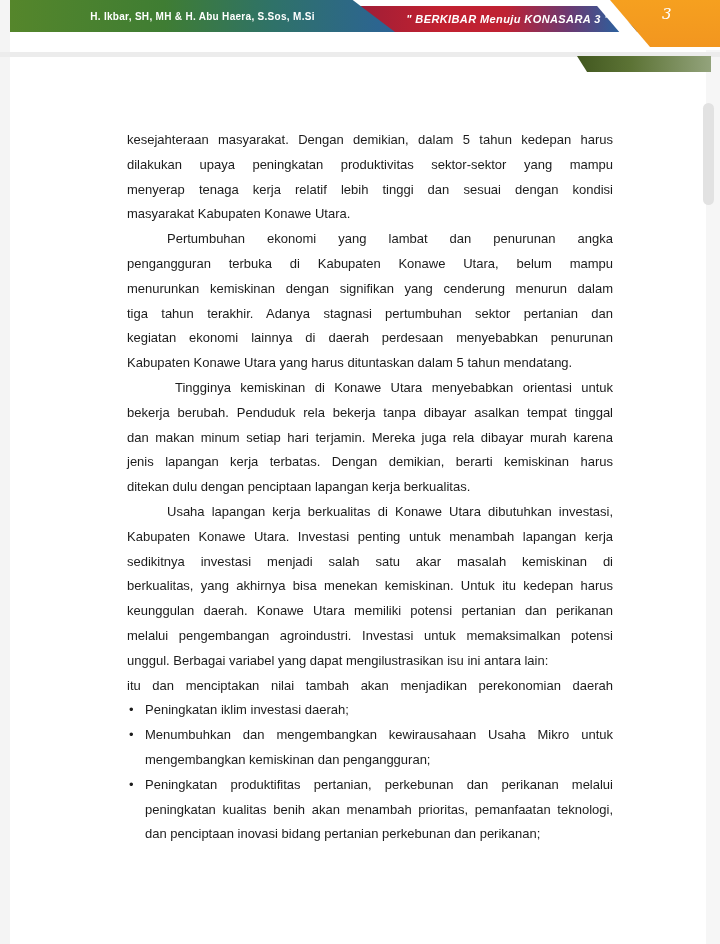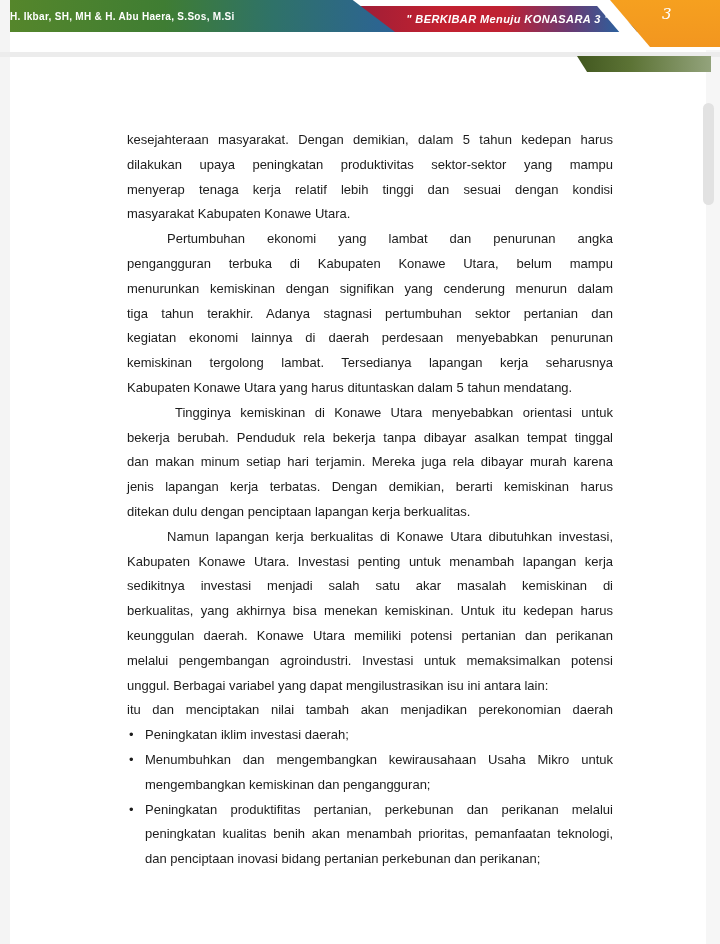--- a/index.html
+++ b/index.html
@@ -21,21 +21,21 @@
     display:flex;align-items:center;justify-content:center;
   }
   .band-red .slogan{
     color:#ffffff;font-size:11px;font-weight:bold;font-style:italic;
     letter-spacing:.4px;padding-left:56px;white-space:nowrap;
   }
   .band-green{
     position:absolute;left:10px;top:0;width:385px;height:32px;
     clip-path:polygon(0 0, 89% 0, 100% 100%, 0 100%);
     background:linear-gradient(90deg,#55862b 0%,#3f7d33 40%,#2f7268 68%,#2c6396 100%);
-    display:flex;align-items:center;
+    display:flex;align-items:center;justify-content:center;
     filter:drop-shadow(0 3px 2px rgba(0,0,0,0.20));
   }
   .band-green .names{
     color:#ffffff;font-size:10px;font-weight:bold;letter-spacing:.3px;white-space:nowrap;
   }
   .gap-white{
     position:absolute;left:592px;top:0;width:58px;height:47px;
     clip-path:polygon(0 0, 31% 0, 100% 100%, 69% 100%);
     background:#ffffff;
   }
@@ -90,32 +90,31 @@
       <div class="line">dilakukan upaya peningkatan produktivitas sektor-sektor yang mampu</div>
       <div class="line">menyerap tenaga kerja relatif lebih tinggi dan sesuai dengan kondisi</div>
       <div class="line last">masyarakat Kabupaten Konawe Utara.</div>
     </div>
     <div>
       <div class="line" style="text-indent: 40px;">Pertumbuhan ekonomi yang lambat dan penurunan angka</div>
       <div class="line">pengangguran terbuka di Kabupaten Konawe Utara, belum mampu</div>
       <div class="line">menurunkan kemiskinan dengan signifikan yang cenderung menurun dalam</div>
       <div class="line">tiga tahun terakhir. Adanya stagnasi pertumbuhan sektor pertanian dan</div>
       <div class="line">kegiatan ekonomi lainnya di daerah perdesaan menyebabkan penurunan</div>
-      <div class="line">kemiskinan tergolong lambat. Tersedianya lapangan kerja seharusnya</div>
       <div class="line last">Kabupaten Konawe Utara yang harus dituntaskan dalam 5 tahun mendatang.</div>
     </div>
     <div>
       <div class="line" style="text-indent: 48px;">Tingginya kemiskinan di Konawe Utara menyebabkan orientasi untuk</div>
       <div class="line">bekerja berubah. Penduduk rela bekerja tanpa dibayar asalkan tempat tinggal</div>
       <div class="line">dan makan minum setiap hari terjamin. Mereka juga rela dibayar murah karena</div>
       <div class="line">jenis lapangan kerja terbatas. Dengan demikian, berarti kemiskinan harus</div>
       <div class="line last">ditekan dulu dengan penciptaan lapangan kerja berkualitas.</div>
     </div>
     <div>
-      <div class="line" style="text-indent: 40px;">Namun lapangan kerja berkualitas di Konawe Utara dibutuhkan investasi,</div>
+      <div class="line" style="text-indent: 40px;">Usaha lapangan kerja berkualitas di Konawe Utara dibutuhkan investasi,</div>
       <div class="line">Kabupaten Konawe Utara. Investasi penting untuk menambah lapangan kerja</div>
       <div class="line">sedikitnya investasi menjadi salah satu akar masalah kemiskinan di</div>
       <div class="line">berkualitas, yang akhirnya bisa menekan kemiskinan. Untuk itu kedepan harus</div>
       <div class="line">keunggulan daerah. Konawe Utara memiliki potensi pertanian dan perikanan</div>
       <div class="line">melalui pengembangan agroindustri. Investasi untuk memaksimalkan potensi</div>
       <div class="line last">unggul. Berbagai variabel yang dapat mengilustrasikan isu ini antara lain:</div>
       <div class="line">itu dan menciptakan nilai tambah akan menjadikan perekonomian daerah</div>
     </div>
     <div class="bullet-wrap">
       <span class="dot">•</span>

